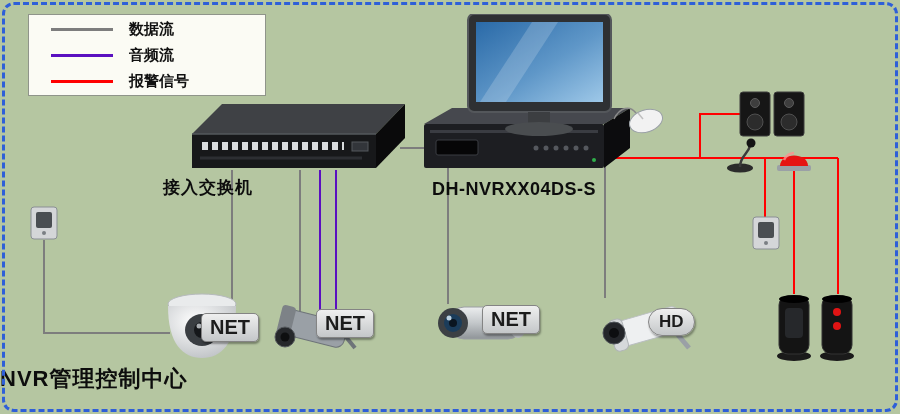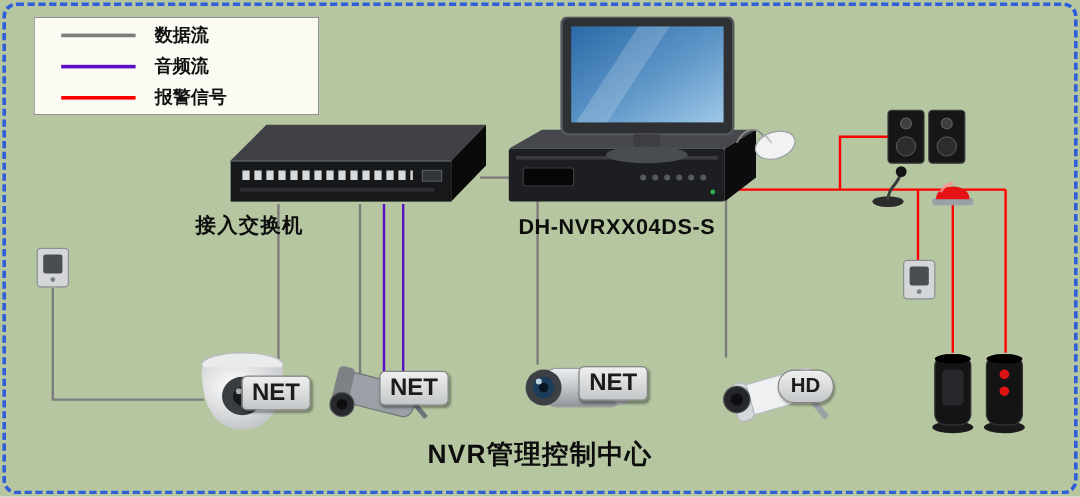--- a/index.html
+++ b/index.html
@@ -10,21 +10,21 @@
   .legend{position:absolute;left:28px;top:14px;width:238px;height:82px;background:#fbfbf4;border:1px solid #8f948a;z-index:5;display:flex;flex-direction:column;justify-content:center;gap:7px;padding:4px 0;box-sizing:border-box;}
   .legend-row{display:flex;align-items:center;gap:16px;padding-left:22px;}
   .swatch{width:62px;height:3px;display:inline-block;}
   .sw-data{background:#7d7d7d;}
   .sw-audio{background:#5a10c0;}
   .sw-alarm{background:#ff0000;}
   .legend-label{font-size:15px;font-weight:700;color:#111;}
   .lbl{position:absolute;font-weight:700;color:#0d0d0d;z-index:6;}
   #lbl-switch{left:163px;top:176px;font-size:17px;letter-spacing:1px;}
   #lbl-nvr{left:432px;top:179px;font-size:18px;letter-spacing:.5px;}
-  #lbl-title{left:0;right:0;top:364px;text-align:center;font-size:22px;letter-spacing:1px;}
+  #lbl-title{left:0;right:0;top:364px;text-align:left;font-size:22px;letter-spacing:1px;}
   .badge{position:absolute;z-index:7;background:linear-gradient(#efefef,#c4c7c9);border:1px solid #848484;border-radius:5px;color:#1c1c1c;font-weight:700;font-size:20px;padding:2px 8px;box-shadow:1px 2px 2px rgba(0,0,0,.35);}
   .badge-hd{font-size:17px;padding:3px 10px;}
   #dev-switch{left:192px;top:100px;}
   #dev-monitor{left:462px;top:14px;z-index:3;}
   #dev-nvr{left:418px;top:108px;z-index:2;}
   #dev-mouse{left:608px;top:101px;z-index:4;}
   #dev-speakers{left:738px;top:90px;}
   #dev-mic{left:724px;top:134px;z-index:3;}
   #dev-siren{left:774px;top:146px;z-index:3;}
   #dev-wall-left{left:30px;top:206px;}

